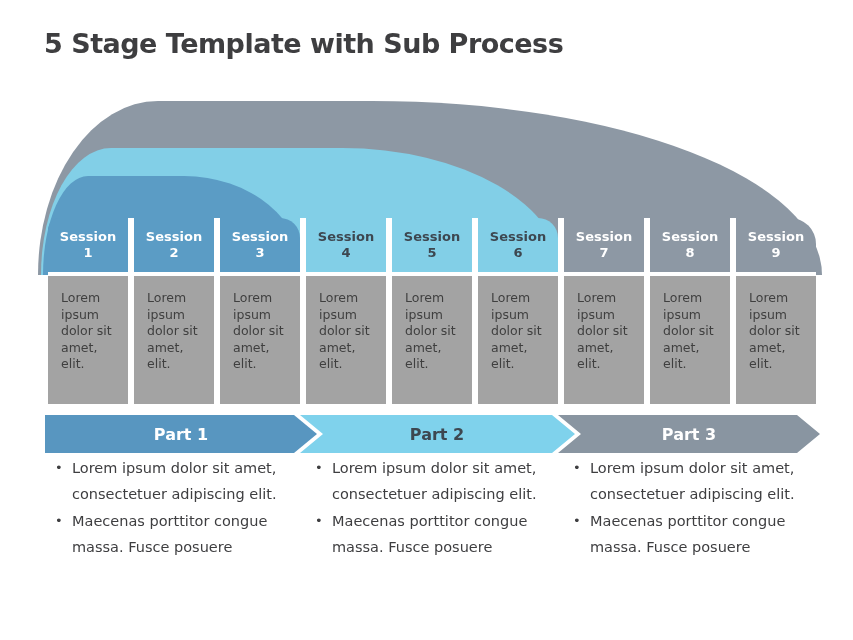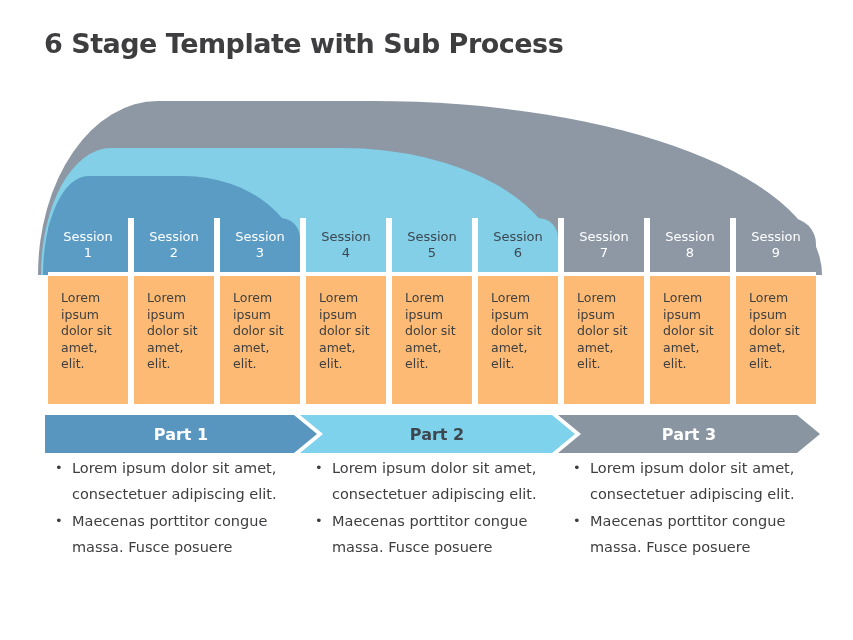--- a/index.html
+++ b/index.html
@@ -18,52 +18,52 @@
   .arch-stage2 { left:41px;  top:148px; width:521px; height:127px; background:#82cfe7;
                  border-radius:70px 220px 0 0 / 127px 127px 0 0; }
   .arch-stage1 { left:43px;  top:176px; width:261px; height:99px;  background:#5b9cc5;
                  border-radius:45px 120px 0 0 / 99px 99px 0 0; }
   
   .columns { position:absolute; left:48px; top:218px; width:768px; height:186px; display:flex; }
   .col { width:80px; box-sizing:content-box; }
   .col + .col { border-left:6px solid #ffffff; }
   .col-header {
     height:54px; display:flex; flex-direction:column; align-items:center; justify-content:center;
-    font-weight:normal; font-size:13px; line-height:1.25; text-align:center;
+    font-weight:bold; font-size:13px; line-height:1.25; text-align:center;
   }
   .stage-1 .col-header { background:#5b9cc5; color:#ffffff; }
   .stage-2 .col-header { background:#82cfe7; color:#3d4750; }
   .stage-3 .col-header { background:#8d98a4; color:#ffffff; }
   .col-1 .col-header { border-top-left-radius:12px; }
   .col-3 .col-header, .col-6 .col-header { border-top-right-radius:20px; }
   .col-9 .col-header { border-top-right-radius:26px; }
   .col-gap  { height:4px; background:#ffffff; }
   .col-body {
-    height:128px; background:#fdba74; box-sizing:border-box;
+    height:128px; background:#a3a3a3; box-sizing:border-box;
     padding:14px 6px 0 13px; font-size:12.5px; line-height:1.32; color:#3f3f3f;
   }
   
   .arrows { position:absolute; left:0; top:414px; }
   .arrow-label { font-weight:bold; font-size:16px; font-family:"DejaVu Sans", sans-serif; }
   
   .bullet-col { position:absolute; top:455px; width:256px; }
   .bullet-col-1 { left:52px; } .bullet-col-2 { left:312px; } .bullet-col-3 { left:570px; }
   .bullet-col ul { margin:0; padding:0; list-style:none; }
   .bullet-col li {
     position:relative; padding-left:20px; font-size:14.5px; line-height:26px;
     color:#3e3e40; margin-bottom:1px;
   }
   .bullet-col li::before { content:"•"; position:absolute; left:3px; font-size:13px; }
 </style>
 </head>
 <body>
 
 <div id="slide">
 
-  <div class="title">6 Stage Template with Sub Process</div>
+  <div class="title">5 Stage Template with Sub Process</div>
 
   <div class="arch arch-stage3"></div>
   <div class="arch arch-stage2"></div>
   <div class="arch arch-stage1"></div>
 
   <div class="columns">
 
     <div class="col col-1 stage-1">
       <div class="col-header">
         <span>Session</span>

